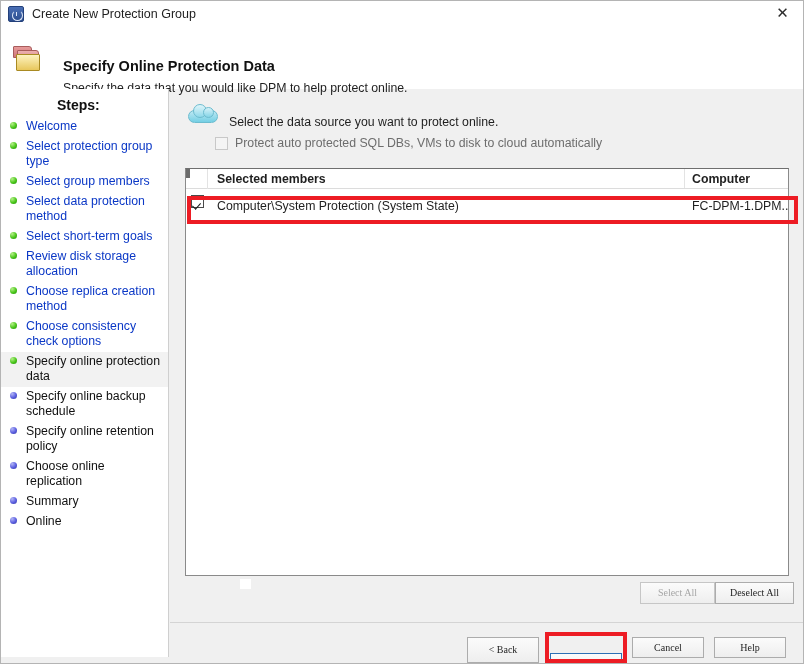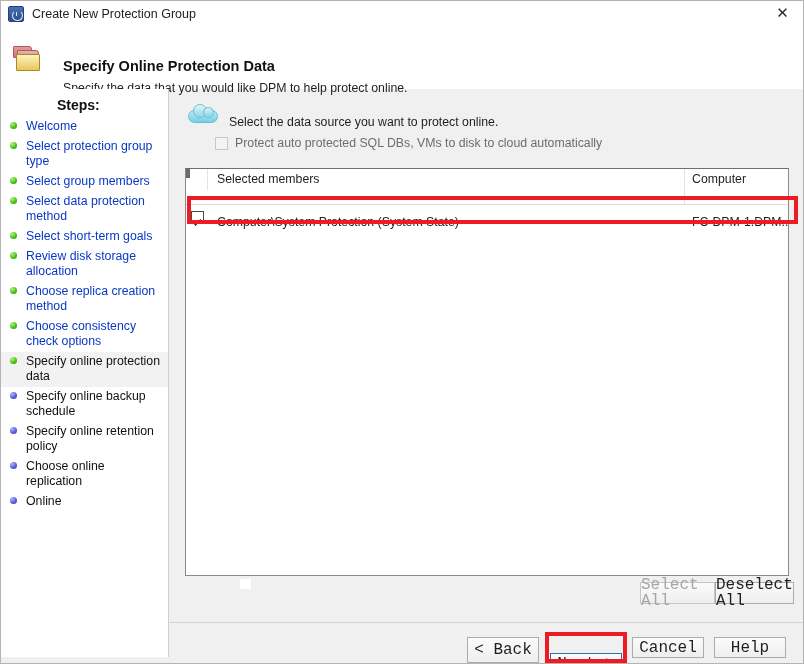--- a/index.html
+++ b/index.html
@@ -202,24 +202,25 @@
   #listbox {
     position: absolute; left: 8px; top: 72px;
     width: 604px; height: 408px;
     background: #ffffff;
     border: 1px solid #8a8a8a;
     border-top-color: #6f6f6f;
     overflow: hidden;
   }
   #list-head {
     position: relative;
-    height: 36px;
+    height: 20px;
     background: #ffffff;
     border-bottom: 1px solid #dcdcdc;
     display: flex;
+    font-weight: bold;
   }
   #list-head .cellchk {
     width: 22px; height: 21px;
     border-right: 1px solid #e3e3e3;
     flex: none;
   }
   #list-head .cellname {
     width: 477px;
     border-right: 1px solid #e3e3e3;
     padding: 3px 0 0 9px;
@@ -282,23 +283,23 @@
   #artifact-square {
     position: absolute; left: 239px; top: 578px;
     width: 11px; height: 10px;
     background: #ffffff;
   }
 
   
   .btn {
     background: linear-gradient(#fbfbfb, #eeeeee);
     border: 1px solid #acacac;
-    font-size: 16px;
+    font-size: 10px;
     color: #1f1f1f;
-    font-family: Liberation Mono, monospace;
+    font-family: Liberation Serif, serif;
     display: flex; align-items: center; justify-content: center;
     line-height: 1;
   }
   .btn.disabled { color: #a6a6a6; border-color: #c6c6c6; }
   #btn-select-all {
     position: absolute; left: 639px; top: 581px;
     width: 75px; height: 22px;
   }
   #btn-deselect-all {
     position: absolute; left: 714px; top: 581px;
@@ -393,20 +394,24 @@
       <div class="step todo">
         <span class="bullet"></span>
         <span class="lbl">Specify online retention policy</span>
       </div>
       <div class="step todo">
         <span class="bullet"></span>
         <span class="lbl">Choose online replication</span>
       </div>
       <div class="step todo">
         <span class="bullet"></span>
+        <span class="lbl">Summary</span>
+      </div>
+      <div class="step todo">
+        <span class="bullet"></span>
         <span class="lbl">Online</span>
       </div>
     </div>
   </div>
 
   <div id="content">
     <div id="cloud-icon">
       <div class="c1"></div>
         <div class="c2"></div>
         <div class="c3"></div>

